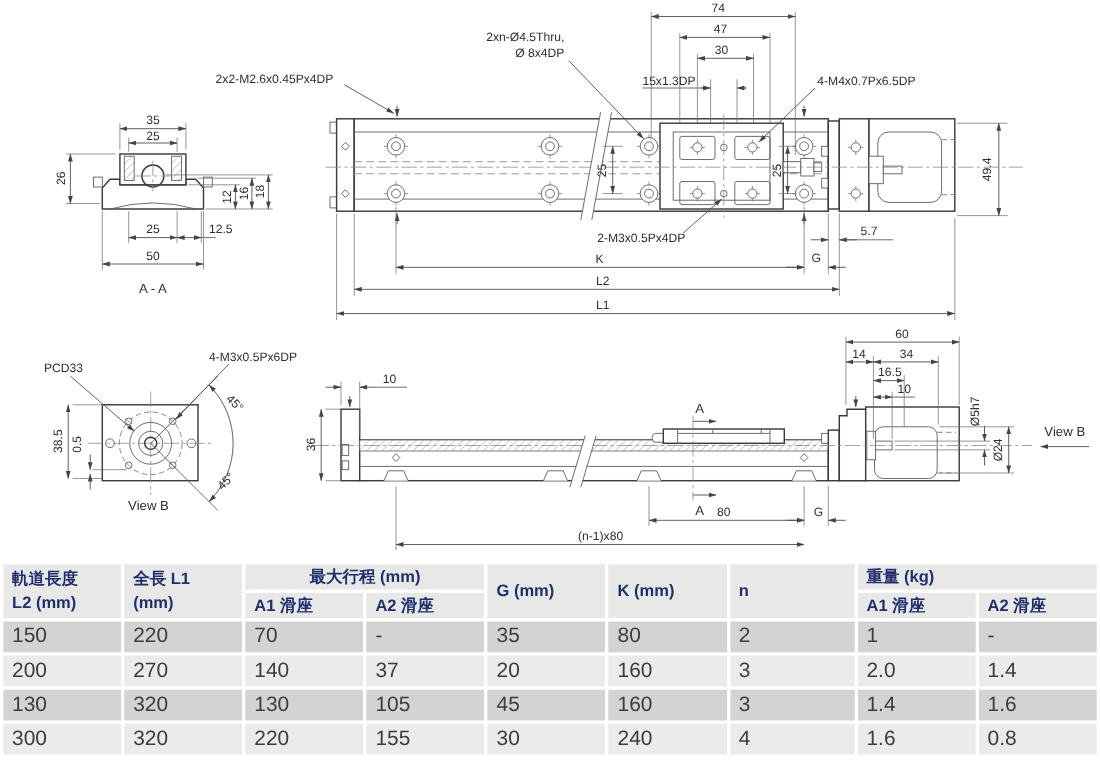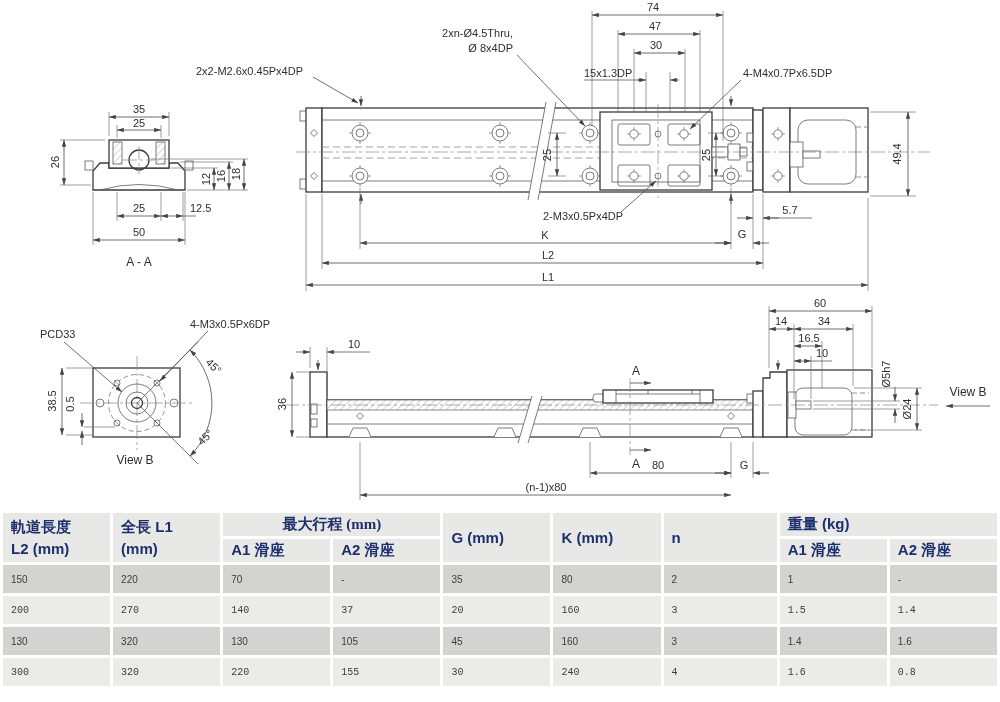--- a/index.html
+++ b/index.html
@@ -16,24 +16,24 @@
   .cl{fill:none;stroke:#888;stroke-width:.7;stroke-dasharray:14 3 3 3;}
   .dash{fill:none;stroke:#999;stroke-width:.9;stroke-dasharray:7 4;}
   .dashd{fill:none;stroke:#777;stroke-width:.8;stroke-dasharray:5 3;}
   .wh{fill:#fff;stroke:none;}
   text.dt{font:11px "Liberation Sans",sans-serif;fill:#2e2e2e;}
   text.lbl{font:12px "Liberation Sans",sans-serif;fill:#2e2e2e;}
   
   .spec{position:absolute;left:0;top:510px;width:1000px;border-collapse:separate;border-spacing:3px;table-layout:fixed;}
   .spec th,.spec td{padding:2px 8px;font-family:"Liberation Sans",sans-serif;overflow:hidden;white-space:nowrap;}
   .spec th{background:#e8e8e6;color:#1e2f6e;font-weight:bold;font-size:15px;text-align:left;vertical-align:middle;}
-  .spec th.ctr{text-align:center;font-family:Liberation Serif, serif;}
-  .spec td{font-size:10px;color:#3c3c3c;height:24px;}
+  .spec th.ctr{text-align:center;}
+  .spec td{font-size:19px;color:#3c3c3c;height:24px;}
   .spec tr.dark td{background:#d3d3d1;}
-  .spec tr.light td{background:#ebebe9;font-family:Liberation Mono, monospace;}
+  .spec tr.light td{background:#ebebe9;}
   .h2l{line-height:1.45;}
 </style>
 </head>
 <body>
 
 <div class="page">
 
 <svg width="1000" height="508" viewBox="0 0 1000 508">
   <defs>
     <marker id="ah" viewBox="0 0 10 6" refX="9.5" refY="3" markerWidth="9" markerHeight="6" orient="auto-start-reverse">
@@ -447,21 +447,21 @@
       <td>-</td>
     </tr>
     <tr class="light">
       <td>200</td>
       <td>270</td>
       <td>140</td>
       <td>37</td>
       <td>20</td>
       <td>160</td>
       <td>3</td>
-      <td>1.5</td>
+      <td>2.0</td>
       <td>1.4</td>
     </tr>
     <tr class="dark">
       <td>130</td>
       <td>320</td>
       <td>130</td>
       <td>105</td>
       <td>45</td>
       <td>160</td>
       <td>3</td>

